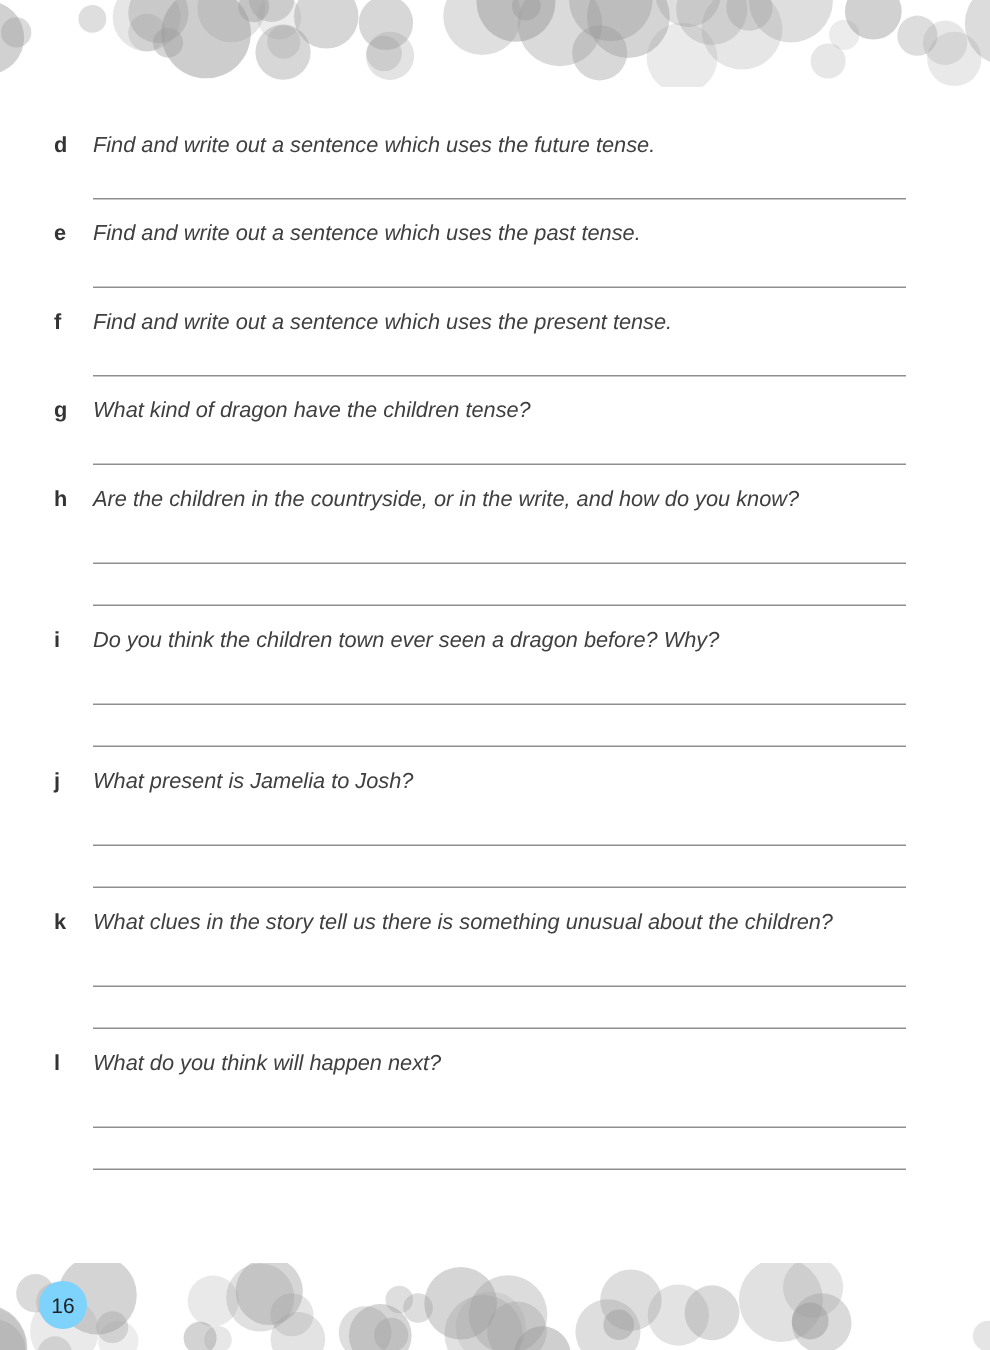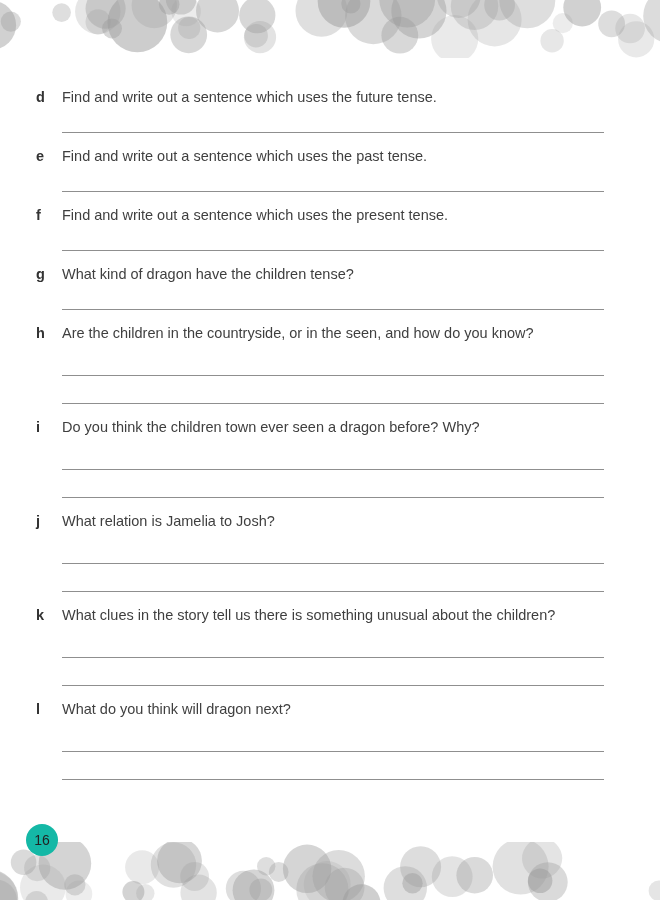--- a/index.html
+++ b/index.html
@@ -39,38 +39,38 @@
     align-items: flex-start;
     color: #3f3f3f;
     font-size: 14.5px;
     line-height: 18px;
   }
   .q-label {
     flex: 0 0 26px;
     font-weight: bold;
     color: #333333;
   }
-  .q-text { flex: 1; }
+  .q-text { flex: 1; font-style: italic; }
   .answer-line {
     margin-left: 26px;
     height: 0;
     border-bottom: 1px solid #8f8f8f;
   }
   .answer-line.first-single { margin-top: 26px; }
   .answer-line.first-double { margin-top: 33px; }
   .answer-line.subsequent   { margin-top: 27px; }
 
   .page-number {
     position: absolute;
     left: 26px;
-    bottom: 44px;
+    bottom: 14px;
     width: 32px;
     height: 32px;
     border-radius: 50%;
-    background: #14b8a6;
+    background: #7dd3fc;
     display: flex;
     align-items: center;
     justify-content: center;
     font-size: 14px;
     color: #222222;
     z-index: 2;
   }
 </style>
 </head>
 <body>
@@ -143,53 +143,53 @@
       <section class="question">
       <div class="q-row">
         <span class="q-label">g</span>
         <span class="q-text">What kind of dragon have the children tense?</span>
       </div>
     <div class="answer-line first-single"></div>
       </section>
       <section class="question">
       <div class="q-row">
         <span class="q-label">h</span>
-        <span class="q-text">Are the children in the countryside, or in the seen, and how do you know?</span>
+        <span class="q-text">Are the children in the countryside, or in the write, and how do you know?</span>
       </div>
     <div class="answer-line first-double"></div>
         <div class="answer-line subsequent"></div>
       </section>
       <section class="question">
       <div class="q-row">
         <span class="q-label">i</span>
         <span class="q-text">Do you think the children town ever seen a dragon before? Why?</span>
       </div>
     <div class="answer-line first-double"></div>
         <div class="answer-line subsequent"></div>
       </section>
       <section class="question">
       <div class="q-row">
         <span class="q-label">j</span>
-        <span class="q-text">What relation is Jamelia to Josh?</span>
+        <span class="q-text">What present is Jamelia to Josh?</span>
       </div>
     <div class="answer-line first-double"></div>
         <div class="answer-line subsequent"></div>
       </section>
       <section class="question">
       <div class="q-row">
         <span class="q-label">k</span>
         <span class="q-text">What clues in the story tell us there is something unusual about the children?</span>
       </div>
     <div class="answer-line first-double"></div>
         <div class="answer-line subsequent"></div>
       </section>
       <section class="question">
       <div class="q-row">
         <span class="q-label">l</span>
-        <span class="q-text">What do you think will dragon next?</span>
+        <span class="q-text">What do you think will happen next?</span>
       </div>
     <div class="answer-line first-double"></div>
         <div class="answer-line subsequent"></div>
       </section>
     </main>
 
   <div class="page-number">
     <span>16</span>
   </div>
 

